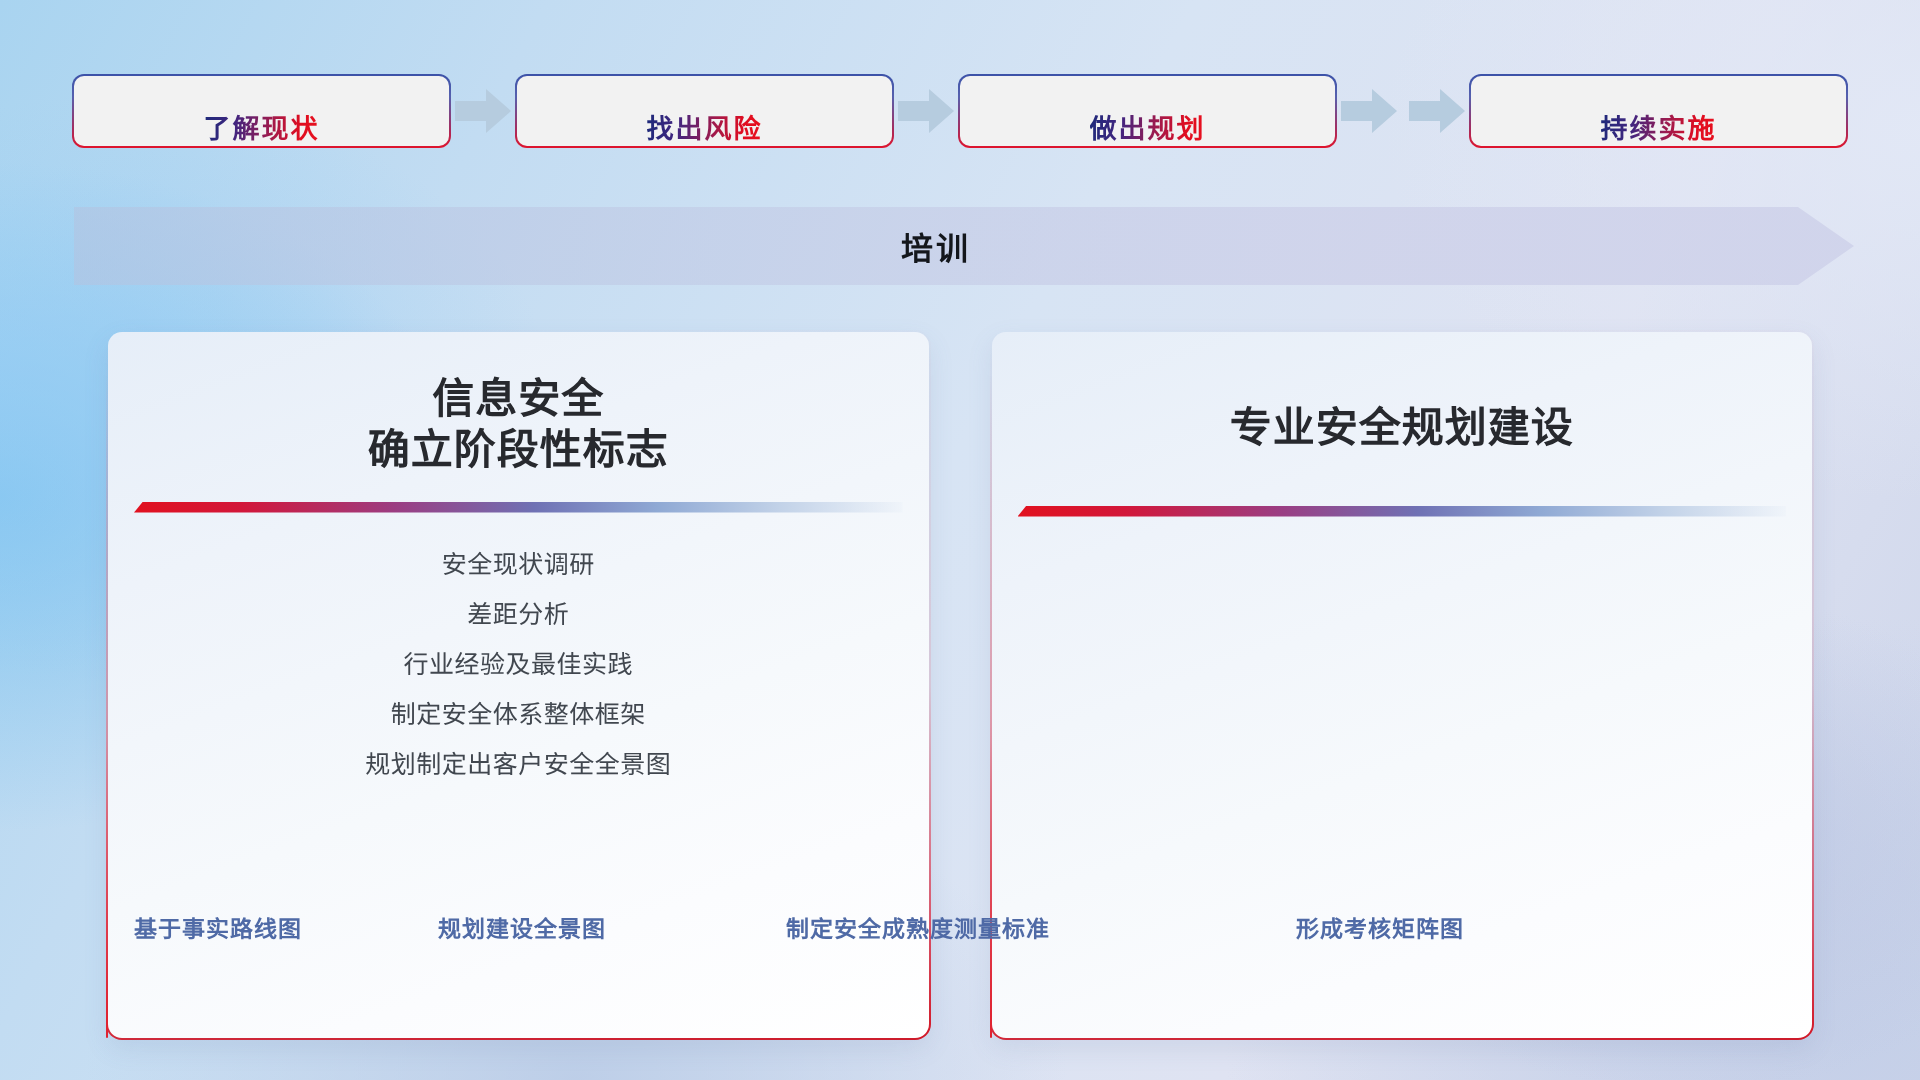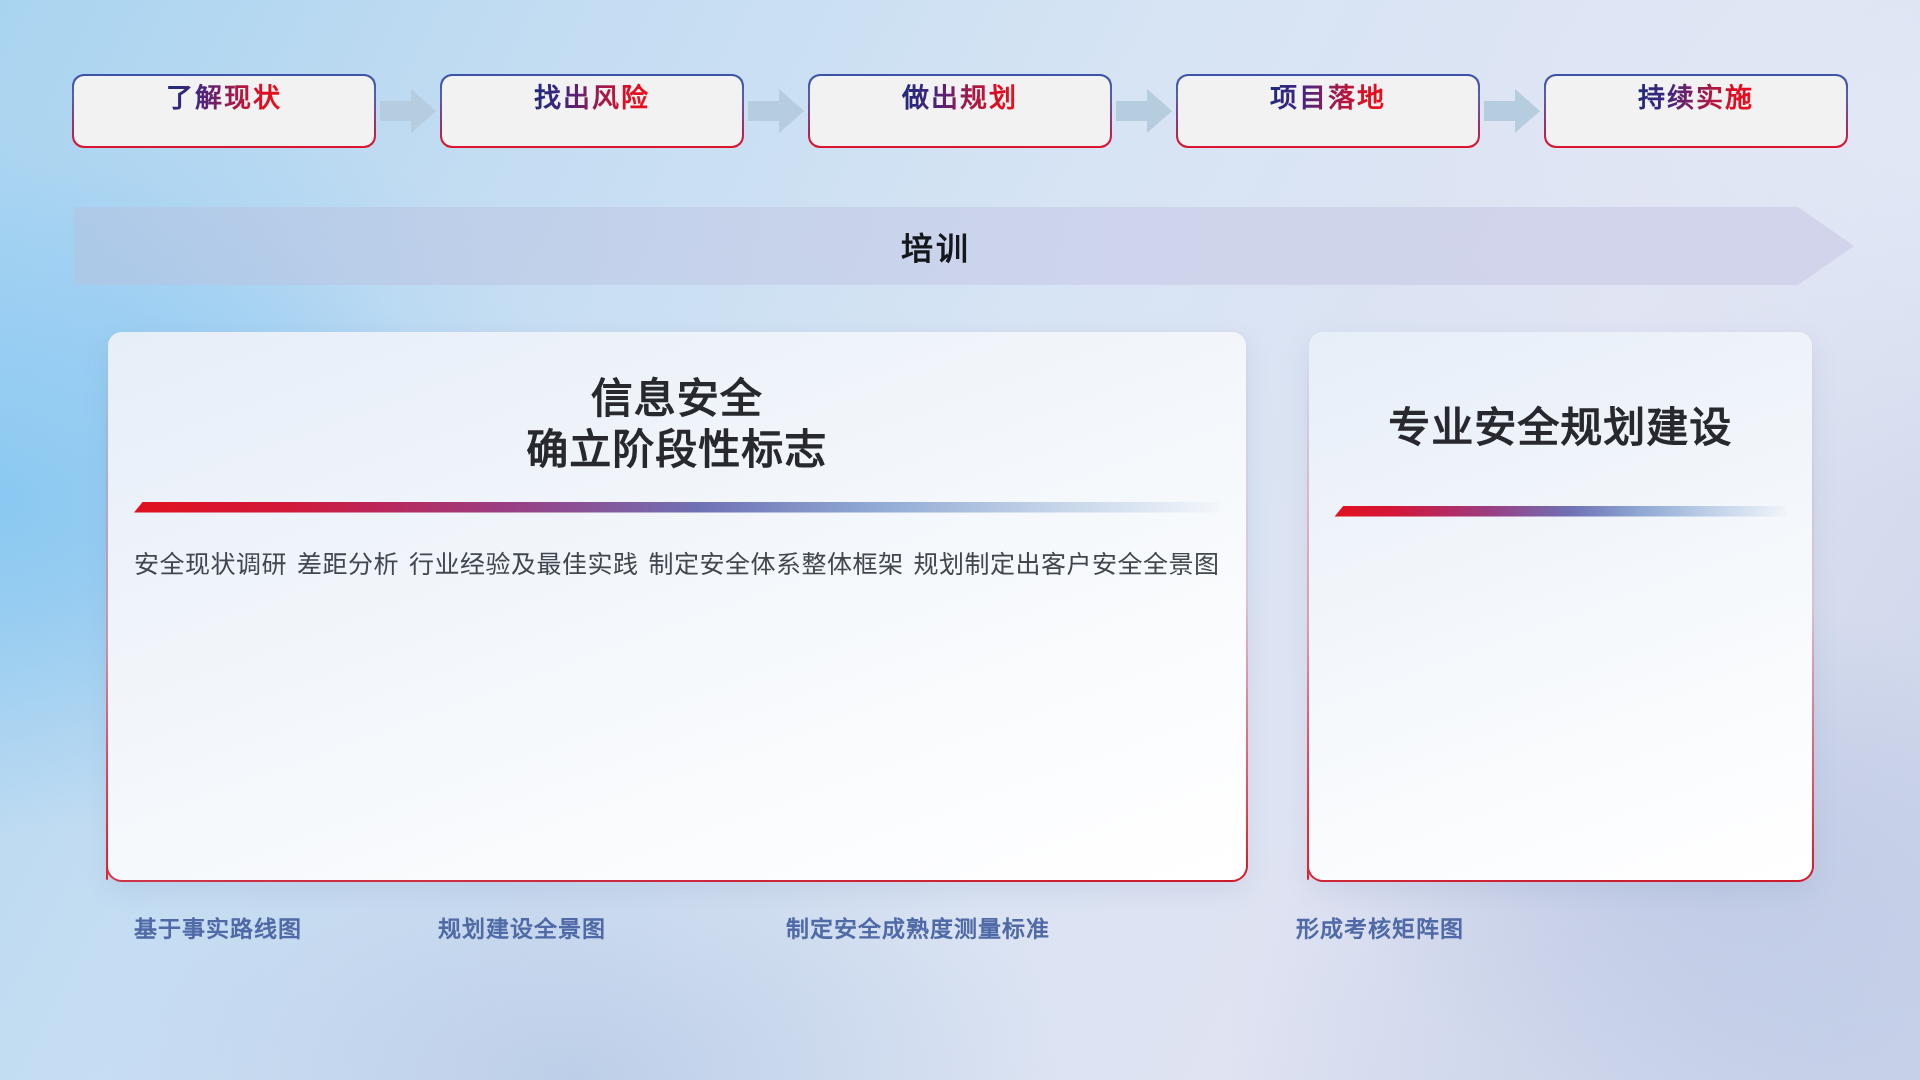--- a/index.html
+++ b/index.html
@@ -44,21 +44,21 @@
     align-items: center;
     z-index: 4;
   }
   .step {
     flex: 1 1 0;
     height: 70px;
     position: relative;
     border-radius: 10px;
     background: #f2f2f2;
     display: flex;
-    align-items: flex-start;
+    align-items: flex-end;
     justify-content: center;
   }
   
   .step::before{
     content:"";
     position:absolute;
     inset:-2px;
     border-radius:12px;
     background: linear-gradient(180deg, #3c52a8 0%, #5560ae 30%, #a02e63 72%, #e0142c 100%);
     z-index:-1;
@@ -110,21 +110,21 @@
     color: #14171c;
     letter-spacing: 3px;
   }
 
   
   .cards {
     position: absolute;
     top: 332px;
     left: 108px;
     right: 108px;
-    height: 548px;
+    height: 706px;
     display: flex;
     gap: 63px;
     z-index: 4;
   }
   .card {
     flex: 1 1 0;
     position: relative;
     border-radius: 14px;
     padding: 44px 26px 30px;
     background: linear-gradient(160deg, #e6eef8 0%, #eef3fa 26%, #f6f9fc 58%, #fbfcfe 78%, #ffffff 100%);
@@ -175,21 +175,21 @@
     width: 100%;
     height: 11px;
     background: linear-gradient(92deg, #e1111f 0%, #d2173a 14%, #9b3d82 34%, #6f71b4 52%, #8fa9d4 68%, #c2d2e8 84%, rgba(222,232,244,0.15) 100%);
     clip-path: polygon(9px 0, 100% 0, 100% 100%, 0 100%);
   }
 
   .card-list {
     list-style: none;
     margin-top: 16px;
     display: flex;
-    flex-direction: row;
+    flex-direction: column;
     align-items: center;
     gap: 10px;
     width: 100%;
   }
   .card-list li {
     font-size: 25px;
     line-height: 1.6;
     color: #41474f;
     text-align: center;
     letter-spacing: 0.5px;
@@ -246,23 +246,20 @@
 
     <div class="step">
       <span class="step-label">做出规划</span>
     </div>
     <div class="step-arrow">
       <svg width="56" height="44" viewBox="0 0 56 44" aria-hidden="true">
         <path d="M0 12 H31 V0 L56 22 L31 44 V32 H0 Z" fill="#b6ccdf"></path>
       </svg>
     </div>
 
-    <div class="step">
-      <span class="step-label">项目落地</span>
-    </div>
     <div class="step-arrow">
       <svg width="56" height="44" viewBox="0 0 56 44" aria-hidden="true">
         <path d="M0 12 H31 V0 L56 22 L31 44 V32 H0 Z" fill="#b6ccdf"></path>
       </svg>
     </div>
 
     <div class="step">
       <span class="step-label">持续实施</span>
     </div>
   </div>

